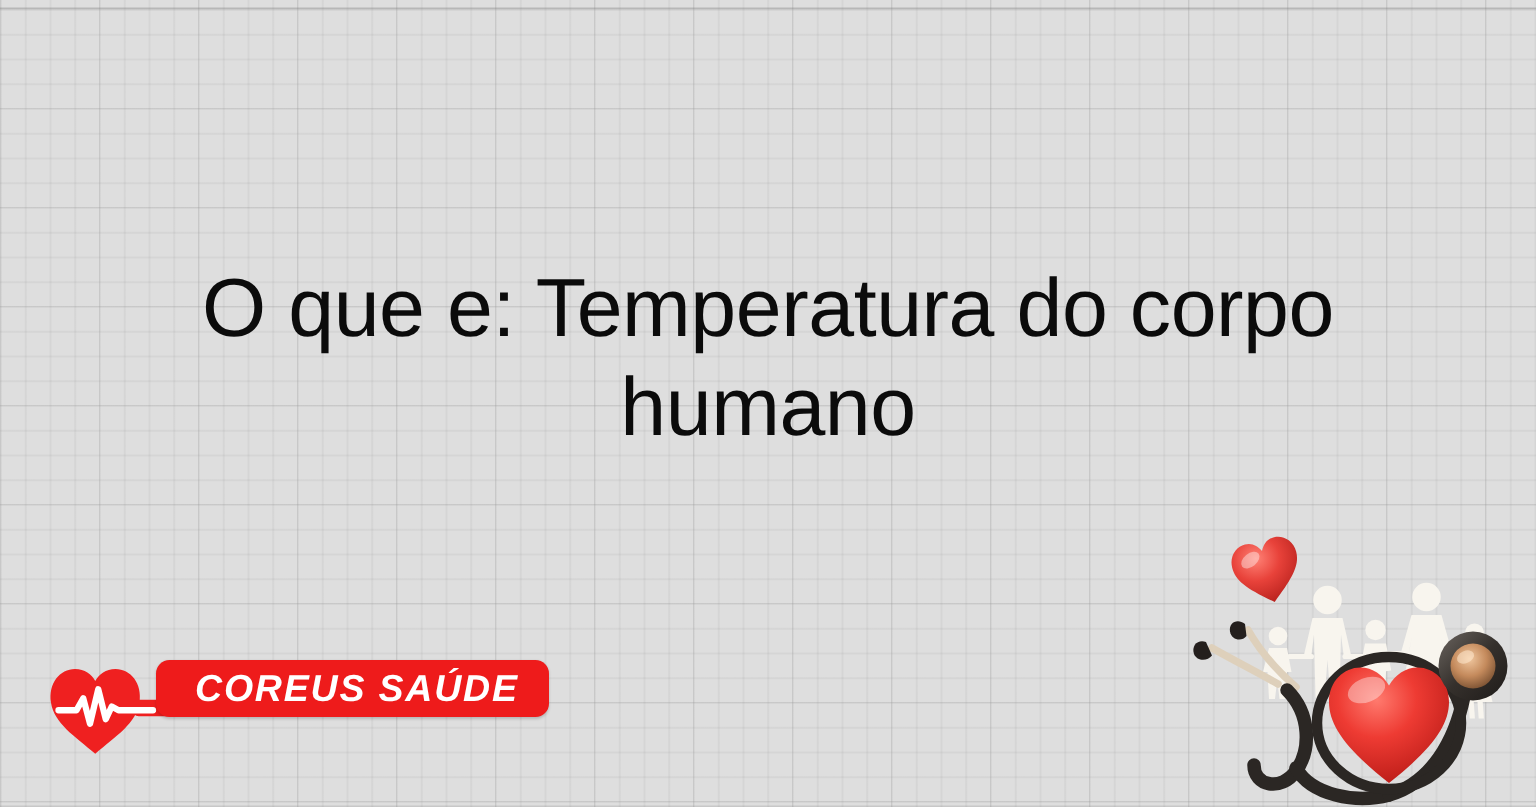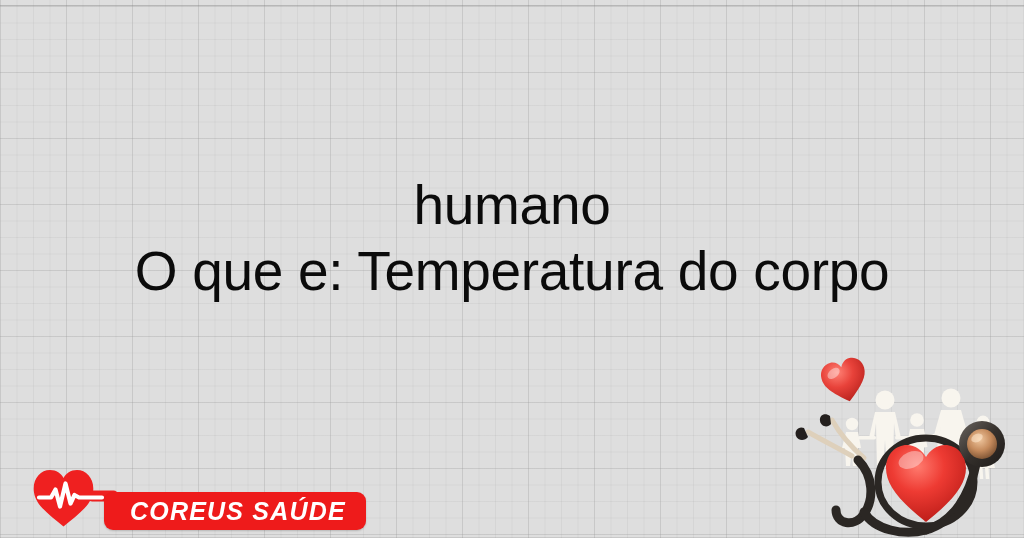--- a/index.html
+++ b/index.html
@@ -60,24 +60,24 @@
     font-weight: 400;
     letter-spacing: -0.3px;
     white-space: nowrap;
   }
   .title-line.second { white-space: normal; }
 
   
   .brand {
     position: absolute;
     left: 30px;
-    top: 464px;
+    top: 440px;
     height: 66px;
     display: flex;
-    align-items: flex-end;
+    align-items: flex-start;
   }
   .brand-mark { width: 92px; height: 66px; display: block; }
   .brand-pill {
     position: relative;
     margin-left: -18px;
     height: 38px;
     padding: 0 20px 0 26px;
     background: #ee1b1b;
     border-radius: 9px;
     display: flex;
@@ -103,22 +103,22 @@
     height: 194px;
   }
   .health-art svg { display: block; width: 100%; height: 100%; }
 </style>
 </head>
 <body>
 
 <div id="slide">
 
   <div class="title-block">
+    <span class="title-line first">O que e: Temperatura do corpo</span>
     <span class="title-line second">humano</span>
-    <span class="title-line first">O que e: Temperatura do corpo</span>
   </div>
 
   <div class="brand">
 
     <svg class="brand-mark" viewBox="0 0 92 66" xmlns="http://www.w3.org/2000/svg">
       <path d="M33.5 62.5 C 20 51 6 42 4 28.5 C 2 15.5 10 6 20 6
                C 26.5 6 31 9.5 33.5 14 C 36 9.5 40.5 6 47 6
                C 57 6 65 15.5 63 28.5 C 61 42 47 51 33.5 62.5 Z" fill="#ef2020"></path>
       <rect x="58" y="26.5" width="30" height="11" rx="4.5" fill="#ef2020"></rect>
       <path d="M9 33.5 H21 L25.5 25.5 L30 42.5 L35.5 19.5 L40.5 39.5 L44.5 31 L49 33.5 H72" fill="none" stroke="#ffffff" stroke-width="4.2" stroke-linecap="round" stroke-linejoin="round"></path>

